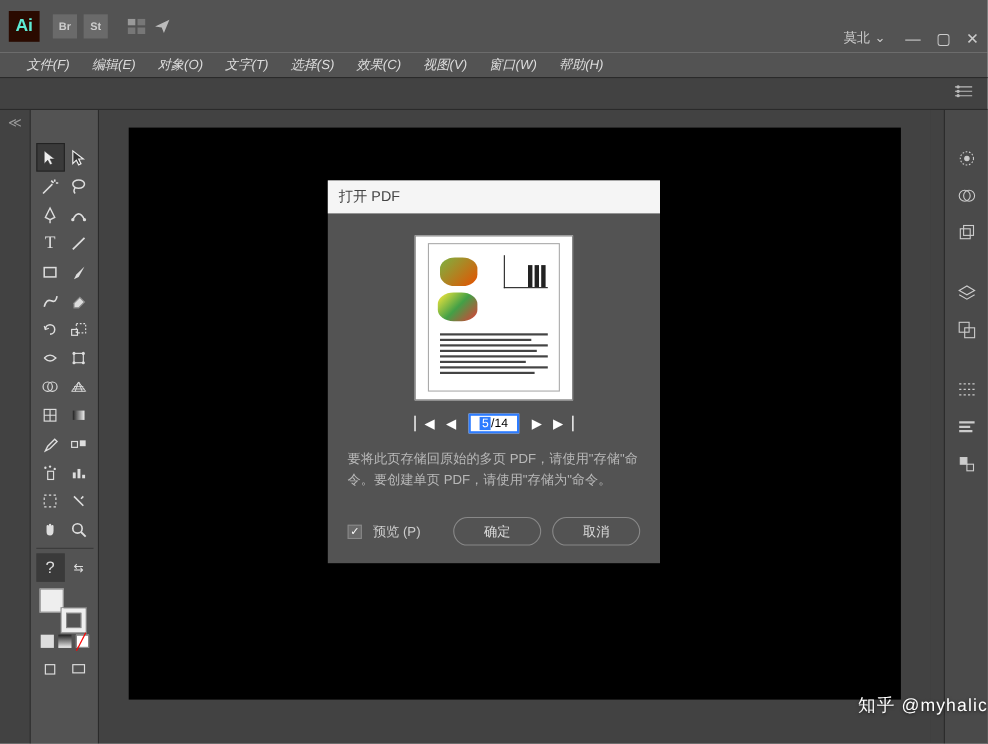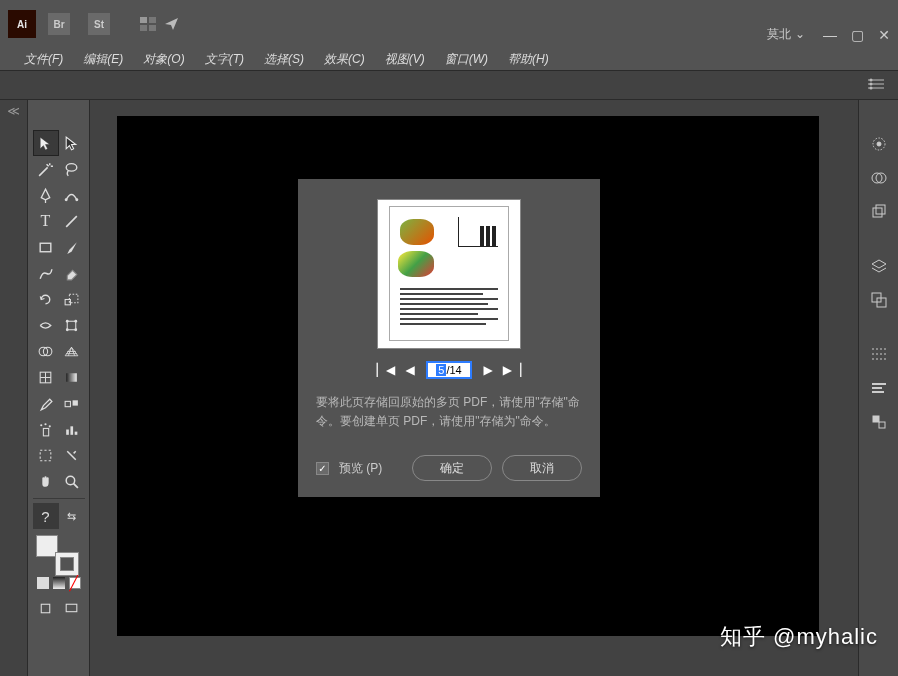--- a/index.html
+++ b/index.html
@@ -1,21 +1,21 @@
 <!DOCTYPE html>
 <html><head>
 <meta charset="utf-8">
 <style>
 * { margin: 0; padding: 0; box-sizing: border-box; font-family: "Microsoft YaHei", Arial, sans-serif; user-select: none; }
 body { background: #fff; width: 898px; height: 676px; overflow: hidden; position: relative; }
 
 
 .titlebar { height: 48px; background: #535353; display: flex; align-items: center; padding: 0 8px; }
-.ai-logo { width: 28px; height: 28px; background: #2a0a00; color: #e5e5e5; display: flex; align-items: center; justify-content: center; font-size: 10px; font-weight: bold; margin-right: 12px; }
-.title-icon { width: 22px; height: 22px; background: #6a6a6a; color: #ccc; display: flex; align-items: center; justify-content: center; font-size: 10px; font-weight: bold; margin-right: 18px; }
+.ai-logo { width: 28px; height: 28px; background: #2a0a00; color: #5eead4; display: flex; align-items: center; justify-content: center; font-size: 16px; font-weight: bold; margin-right: 12px; }
+.title-icon { width: 22px; height: 22px; background: #6a6a6a; color: #ccc; display: flex; align-items: center; justify-content: center; font-size: 10px; font-weight: bold; margin-right: 6px; }
 .title-icons-group { display: flex; margin-right: 12px; }
 .title-app-icon { color: #999; margin-right: 6px; display:flex; align-items:center; }
 .title-right { margin-left: auto; display: flex; align-items: flex-end; gap: 10px; margin-top: 20px; }
 .essentials { color: #ccc; font-size: 12px; display:flex; align-items:center; gap:4px;}
 .search-box { display: flex; align-items: center; background: #3a3a3a; border: 1px solid #666; padding: 2px 6px; color: #999; font-size: 12px; width: 130px; }
 .window-controls { display: flex; gap: 14px; color: #ccc; font-size: 14px; margin-left: 8px;}
 .window-controls span { cursor: default; }
 
 
 .menubar { height: 22px; background: #535353; display: flex; align-items: center; padding: 0 14px; color: #ddd; font-size: 12px; }
@@ -70,21 +70,21 @@
 .pager { display: flex; align-items: center; justify-content: center; gap: 8px; margin-bottom: 14px; color:#fff;}
 .pager-btn { width:16px; height:16px; display:flex; align-items:center; justify-content:center; color:#fff; cursor:default;}
 .pager-input { width: 46px; height: 18px; background: #fff; border: 2px solid #2d7cff; color: #000; font-size: 11px; text-align: center; display:flex; align-items:center; justify-content:center;}
 .pager-input .cur{ background:#2d7cff; color:#fff; padding:0 2px;}
 
 .dialog-text { line-height: 1.6; margin-bottom: 8px; color:#b8b8b8;}
 .dialog-footer { display:flex; align-items:center; gap:10px; margin-top: 24px;}
 .checkbox { width:13px; height:13px; background:#6a6a6a; border:1px solid #888; display:flex; align-items:center; justify-content:center; color:#fff; font-size:10px;}
 .dlg-btn { width: 80px; height: 26px; border: 1px solid #888; border-radius: 13px; background: transparent; color: #ddd; font-size: 12px; display:flex; align-items:center; justify-content:center; cursor:default;}
 
-.watermark { position: absolute; right: 20px; bottom: 24px; color: #fff; font-size: 22px; text-shadow: 0 1px 3px rgba(0,0,0,0.6); font-weight: 300; letter-spacing:1px;}
+.watermark { position: absolute; right: 0; bottom: 24px; color: #fff; font-size: 16px; text-shadow: 0 1px 3px rgba(0,0,0,0.6); font-weight: 300; letter-spacing:1px;}
 </style>
 </head>
 <body>
 
 <div class="titlebar">
   <div class="ai-logo">Ai</div>
   <div class="title-icons-group">
     <div class="title-icon">Br</div>
     <div class="title-icon">St</div>
   </div>
@@ -422,20 +422,21 @@
         <svg viewBox="0 0 18 18">
           <rect x="3" y="3" width="6" height="6" fill="#ccc"></rect>
           <rect x="9" y="9" width="6" height="6" fill="none" stroke="#ccc"></rect>
         </svg>
       </div>
   </div>
 </div>
 
 <div class="dialog-overlay">
   <div class="dialog">
+    <div class="dialog-title">打开 PDF</div>
     <div class="dialog-body">
       <div class="preview-wrap">
         <div class="preview-box">
           <div class="preview-page">
             <div class="preview-content">
               <div class="blob b1"></div>
               <div class="blob b2"></div>
               <div class="chart"></div>
               <div class="textlines">
                 <div class="tl"></div>

